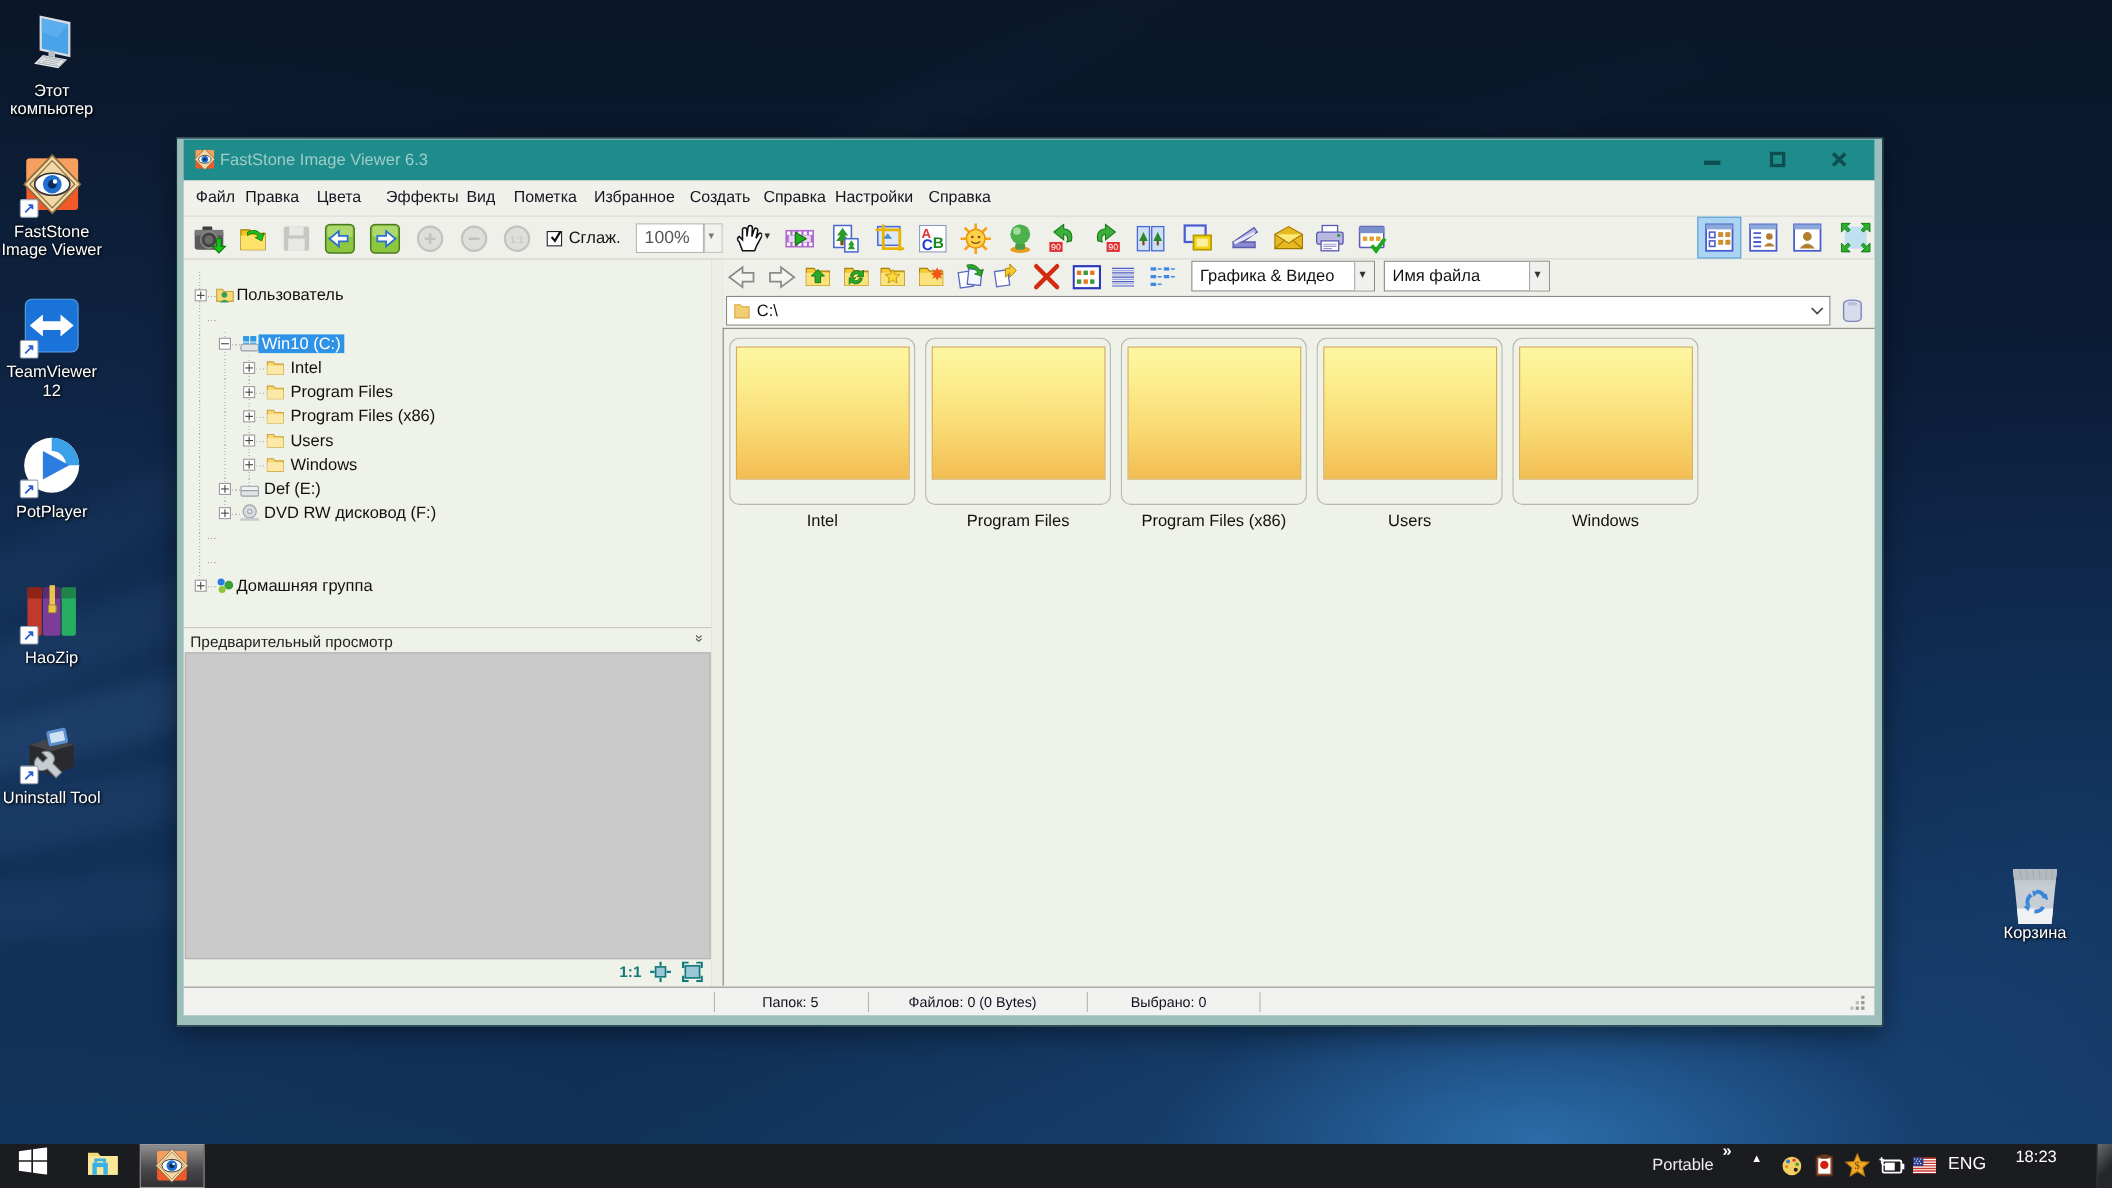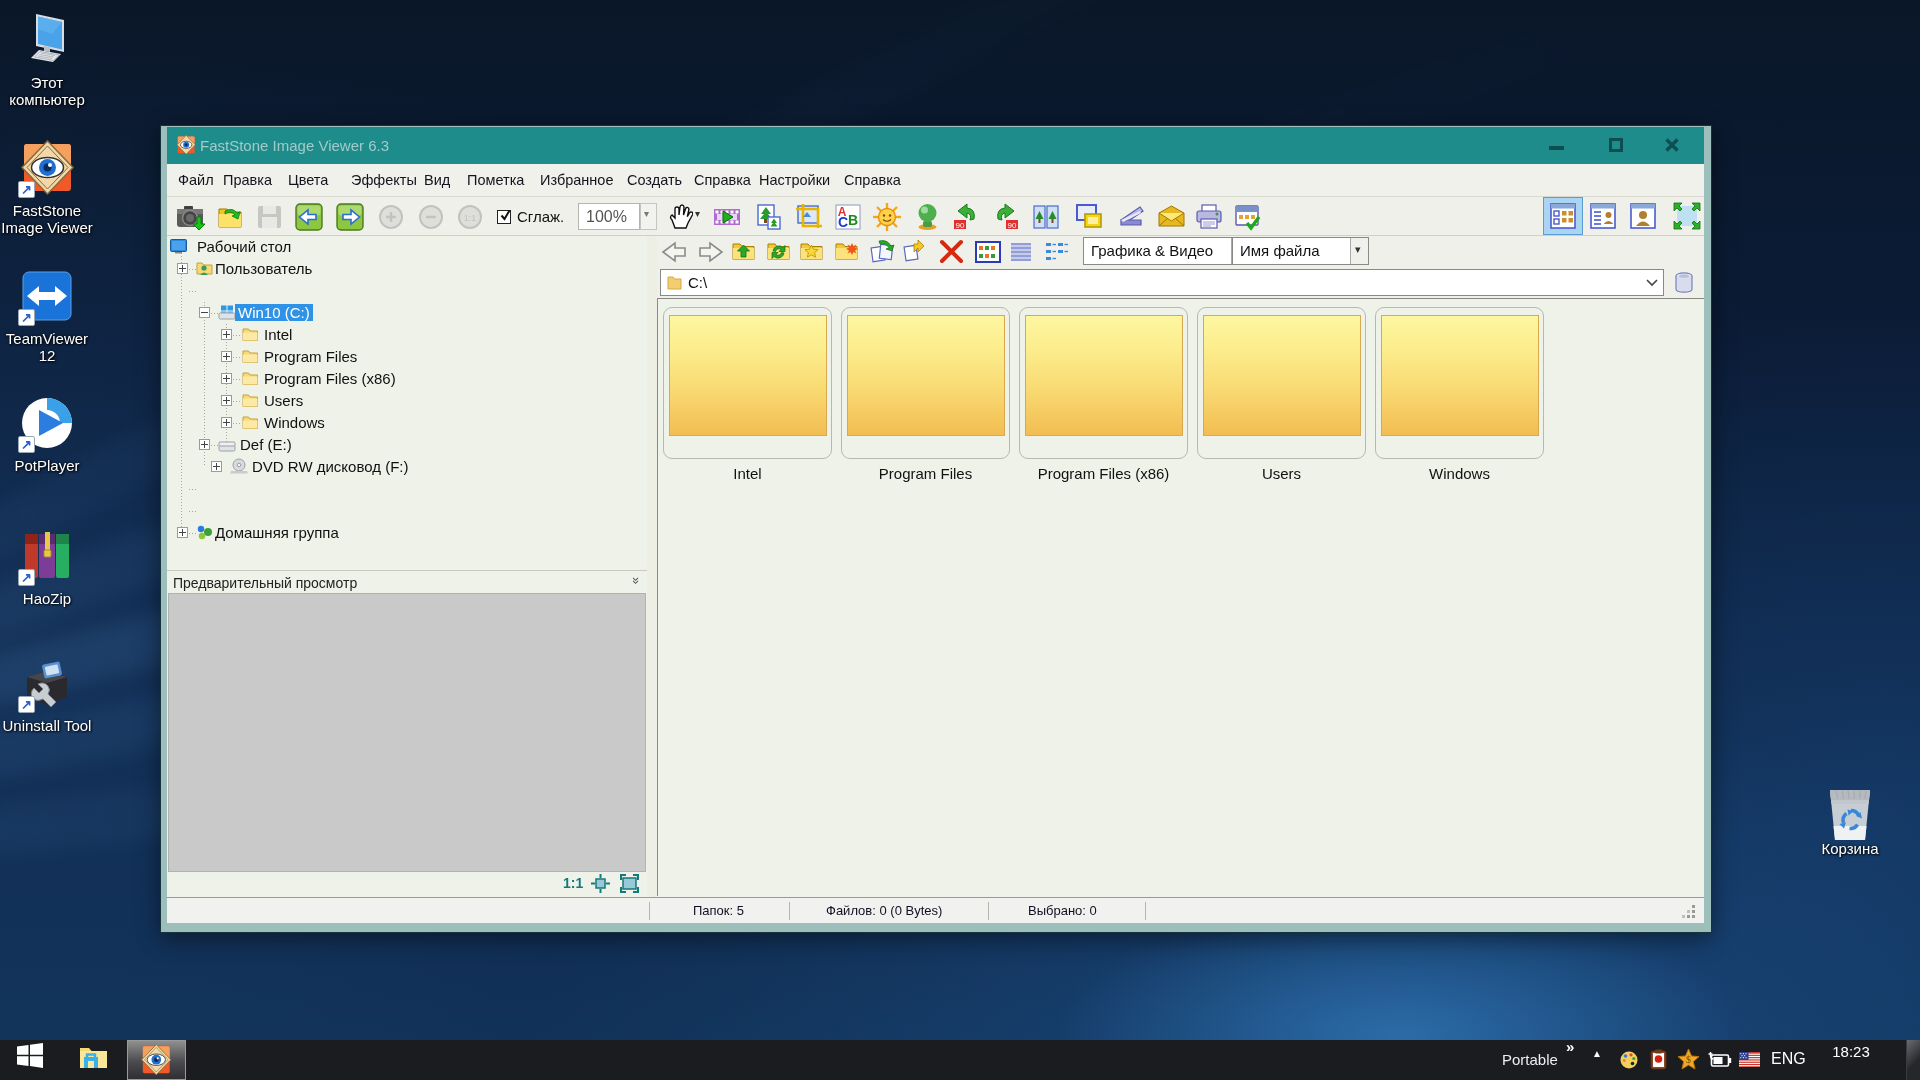--- a/index.html
+++ b/index.html
@@ -497,28 +497,20 @@
     <div class="abs dot-h" style="left:66px;top:121px;width:9px;"></div>
     <div class="abs dot-h" style="left:66px;top:143px;width:9px;"></div>
     <div class="abs dot-h" style="left:66px;top:165px;width:9px;"></div>
     <div class="abs dot-h" style="left:66px;top:187px;width:9px;"></div>
     <div class="abs dot-h" style="left:44px;top:209px;width:7px;"></div>
     <div class="abs dot-h" style="left:44px;top:231px;width:7px;"></div>
     <div class="abs dot-h" style="left:22px;top:253px;width:7px;"></div>
     <div class="abs dot-h" style="left:22px;top:275px;width:7px;"></div>
     <div class="abs dot-h" style="left:22px;top:297px;width:7px;"></div>
 
-    <div class="trow" style="left:3px;top:0px;">
-      <svg class="ti" width="17" height="17" viewBox="0 0 17 17">
-          <rect x="0.5" y="1.5" width="16" height="12" rx="1" fill="#2a8ae0" stroke="#1a5a9a"></rect>
-          <rect x="2" y="3" width="13" height="9" fill="#4aa2ec"></rect>
-          <rect x="5" y="14" width="7" height="1.5" fill="#888"></rect>
-        </svg>
-      <span style="left:27px;">Рабочий стол</span>
-    </div>
     <div class="trow" style="left:0;top:22px;">
       <div class="ebox plus" style="left:9.5px;top:5px;"></div>
       <svg class="ti" style="left:29px;" width="17" height="17" viewBox="0 0 17 17">
           <path d="M1 3 h5 l1.5 2 h8.5 v9 H1z" fill="#f8d978" stroke="#c8a030"></path>
           <circle cx="8" cy="8" r="2.6" fill="#3a9a5a"></circle>
           <path d="M4 15 q4 -5 8 0z" fill="#3a9a5a"></path>
         </svg>
       <span style="left:48px;">Пользователь</span>
     </div>
     <div class="trow" style="left:0;top:66px;">
@@ -570,21 +562,21 @@
       <span style="left:97px;">Windows</span>
     </div>
     <div class="trow" style="left:0;top:198px;">
       <div class="ebox plus" style="left:31.5px;top:5px;"></div>
       <svg class="ti" style="left:51px;" width="18" height="17" viewBox="0 0 18 17">
           <rect x="1" y="9" width="16" height="6" rx="1.5" fill="#dfe3e6" stroke="#9aa0a6"></rect>
           <rect x="1" y="6" width="16" height="4" rx="1" fill="#eef0f2" stroke="#9aa0a6"></rect>
         </svg>
       <span style="left:73px;">Def (E:)</span>
     </div>
-    <div class="trow" style="left:12px;top:220px;text-align:center;">
+    <div class="trow" style="left:0;top:220px;text-align:center;">
       <div class="ebox plus" style="left:31.5px;top:5px;"></div>
       <svg class="ti" style="left:51px;" width="18" height="17" viewBox="0 0 18 17">
           <circle cx="9" cy="7" r="6" fill="#d8dade" stroke="#9aa0a6"></circle>
           <circle cx="9" cy="7" r="1.8" fill="#f4f5f6" stroke="#9aa0a6"></circle>
           <path d="M1 13 h16 l1 2.5 H0z" fill="#c8ccd0"></path>
         </svg>
       <span style="left:73px;">DVD RW дисковод (F:)</span>
     </div>
     <div class="trow" style="left:0;top:286px;">
       <div class="ebox plus" style="left:9.5px;top:5px;"></div>
@@ -696,21 +688,21 @@
             <line x1="8.5" y1="12.5" x2="12" y2="12.5"></line>
             <line x1="8.5" y1="19.5" x2="12" y2="19.5"></line>
             <line x1="20.5" y1="5.5" x2="24" y2="5.5"></line>
             <line x1="20.5" y1="12.5" x2="24" y2="12.5"></line>
           </g>
       </svg>
       <div class="combo" style="left:426px;top:1px;width:167px;">
           <span style="position:absolute;left:7px;top:4px;">Графика &amp; Видео</span>
           <div class="cbtn"></div>
         </div>
-      <div class="combo" style="left:575px;top:1px;width:137px;">
+      <div class="combo" style="left:601px;top:1px;width:151px;">
           <span style="position:absolute;left:7px;top:4px;">Имя файла</span>
           <div class="cbtn"></div>
         </div>
     </div>
     <div id="addrrow">
       <div id="addrbox">
         <svg class="abs" style="left:6px;top:5px;" width="15" height="16" viewBox="0 0 15 16">
             <path d="M1 2 h5 l1.5 2 h6.5 v10 H1z" fill="#f2cd72" stroke="#d8a940"></path>
           </svg>
         <div class="abs" style="left:27px;top:4px;font-size:15px;color:#111;">C:\</div>

